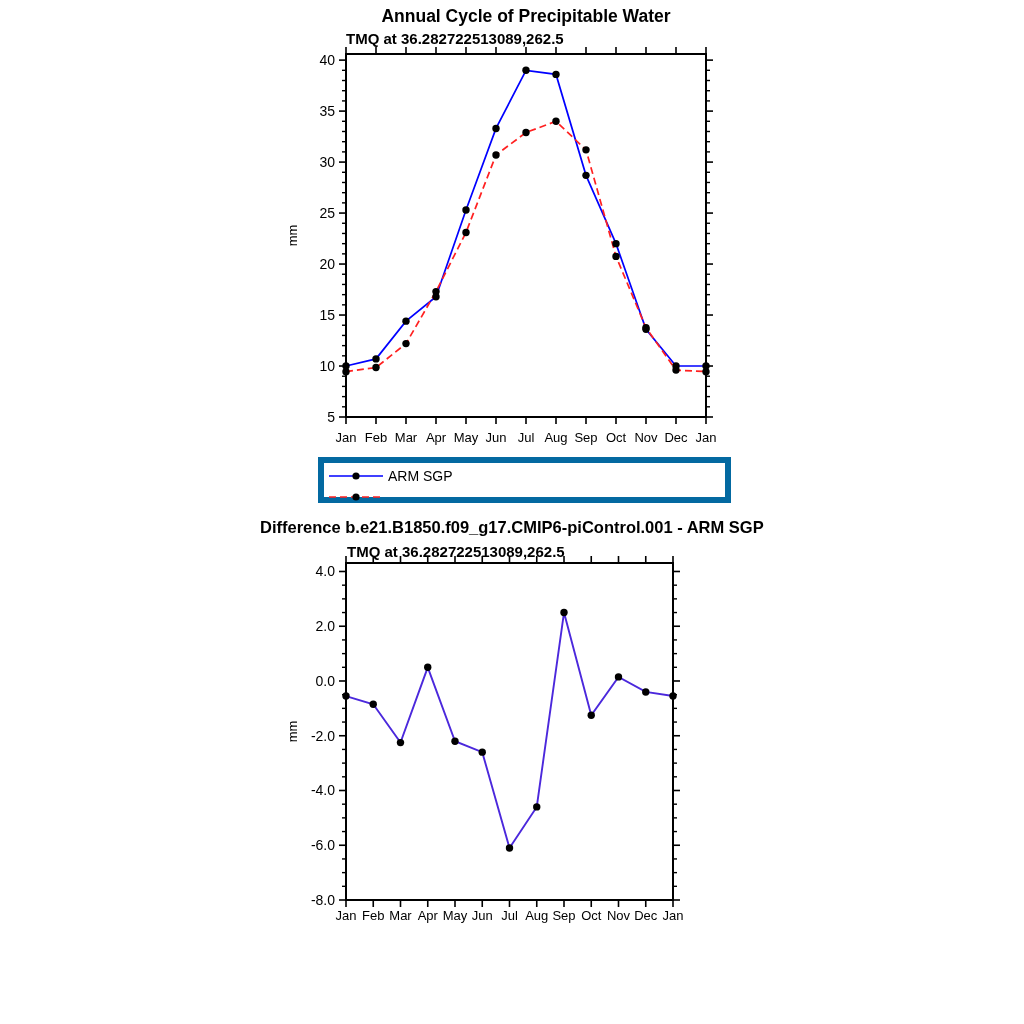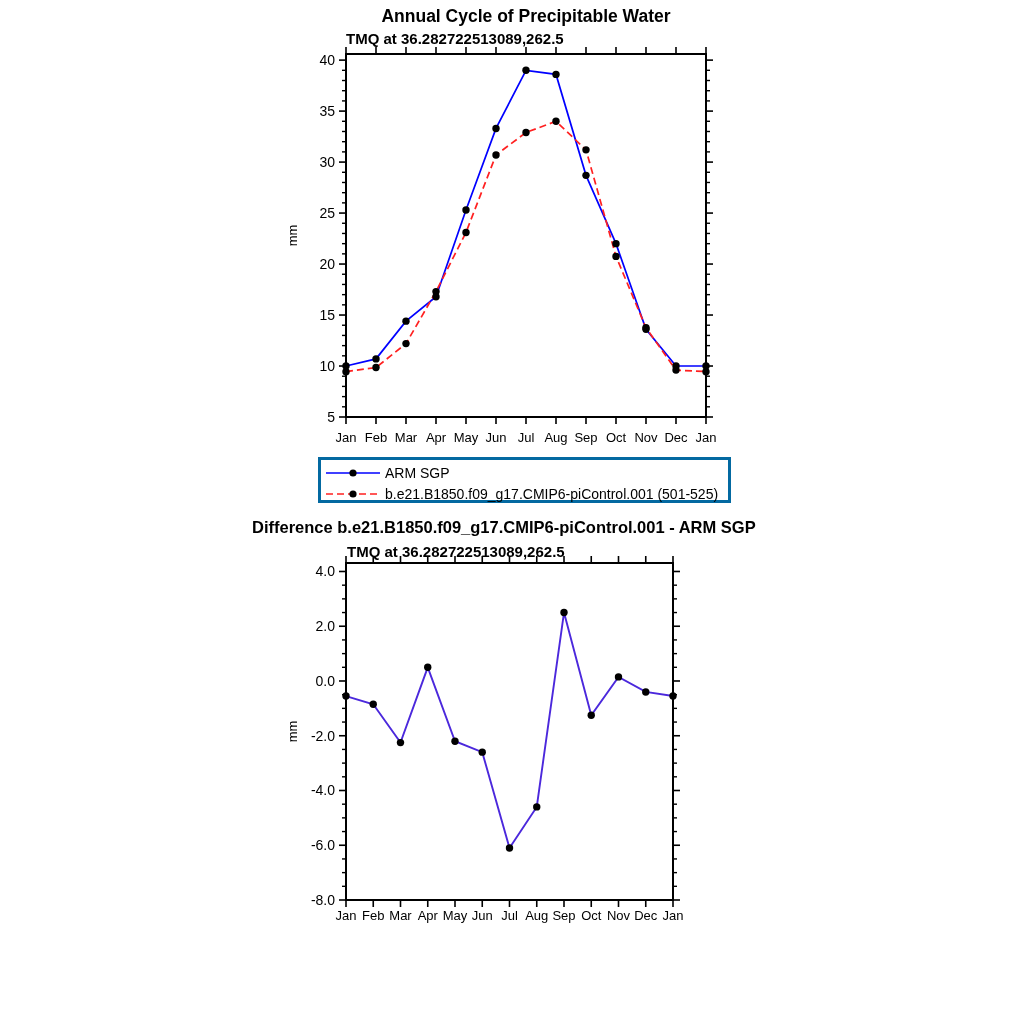--- a/index.html
+++ b/index.html
@@ -11,36 +11,36 @@
     color:#000;
     overflow:hidden;
   }
   .chart-title{
     position:absolute;
     font-weight:bold;
     text-align:center;
     white-space:nowrap;
   }
   #title1{top:6px;left:346px;width:360px;font-size:17.5px;}
-  #title2{top:518px;left:252px;width:500px;font-size:16.5px;}
+  #title2{top:518px;left:260px;width:500px;font-size:16.5px;}
   .chart-subtitle{
     position:absolute;
     font-size:15px;
     white-space:nowrap;
     font-weight:bold;
   }
   #subtitle1{top:30px;left:346px;}
   #subtitle2{top:543px;left:347px;}
   #plot-svg{position:absolute;top:0;left:0;}
   #plot-svg text{font-family:"Liberation Sans", sans-serif;fill:#000;}
   #legend{
     position:absolute;
     left:318px;top:457px;
     width:413px;height:46px;
-    border:3px solid #0369a1;
+    border:6px solid #0369a1;
     box-sizing:border-box;
     padding:2px 6px 0 3px;
     background:#fff;
   }
   .legend-row{
     display:flex;
     align-items:center;
     height:21px;
   }
   .legend-swatch{flex:0 0 auto;}
@@ -332,20 +332,19 @@
         <line id="lg-line-0" x1="2" y1="8" x2="56" y2="8" stroke-width="1.7" stroke="#0000ff"></line>
         <circle id="lg-dot-0" cx="29" cy="8" r="3.6" fill="#000000"></circle>
       </svg>
       <span class="legend-label">ARM SGP</span>
     </div>
     <div class="legend-row">
       <svg class="legend-swatch" width="58" height="16">
         <line id="lg-line-1" x1="2" y1="8" x2="56" y2="8" stroke-width="1.7" stroke="#ff2020" stroke-dasharray="7,4"></line>
         <circle id="lg-dot-1" cx="29" cy="8" r="3.6" fill="#000000"></circle>
       </svg>
-      <span class="legend-label">b.e21.B1850.f09_g17.CMIP6-piControl.001 (501-525)</span>
     </div>
   </div>
 
   <div id="title2" class="chart-title">Difference b.e21.B1850.f09_g17.CMIP6-piControl.001 - ARM SGP</div>
   <div id="subtitle2" class="chart-subtitle">TMQ at 36.282722513089,262.5</div>
 
 </div>
 
 </body></html>

